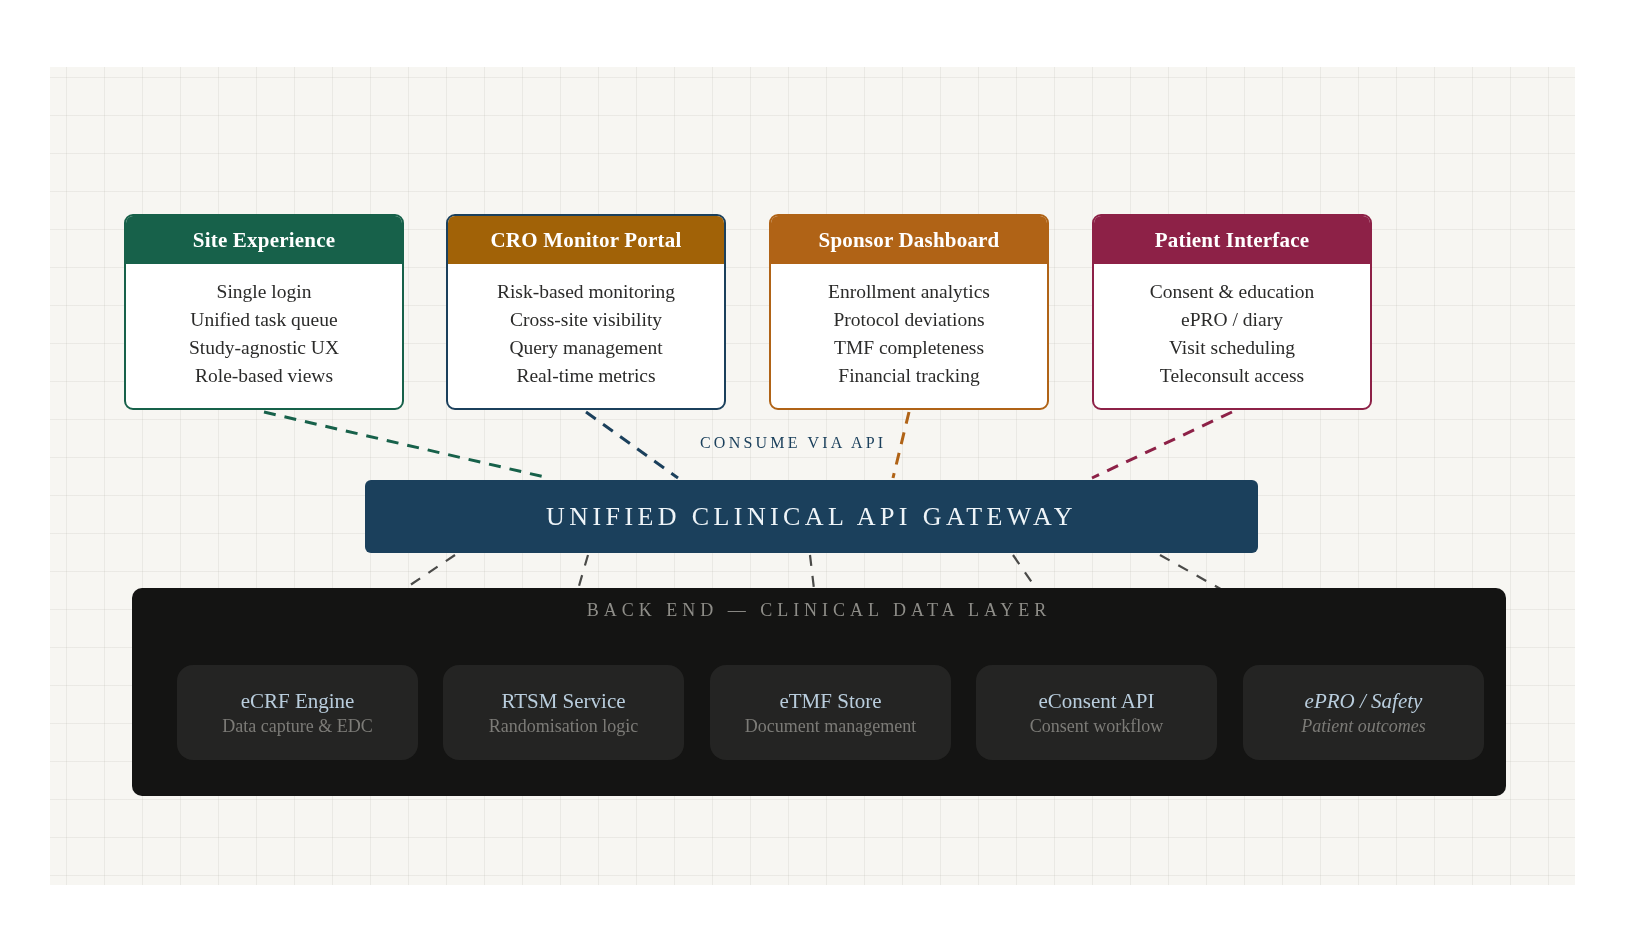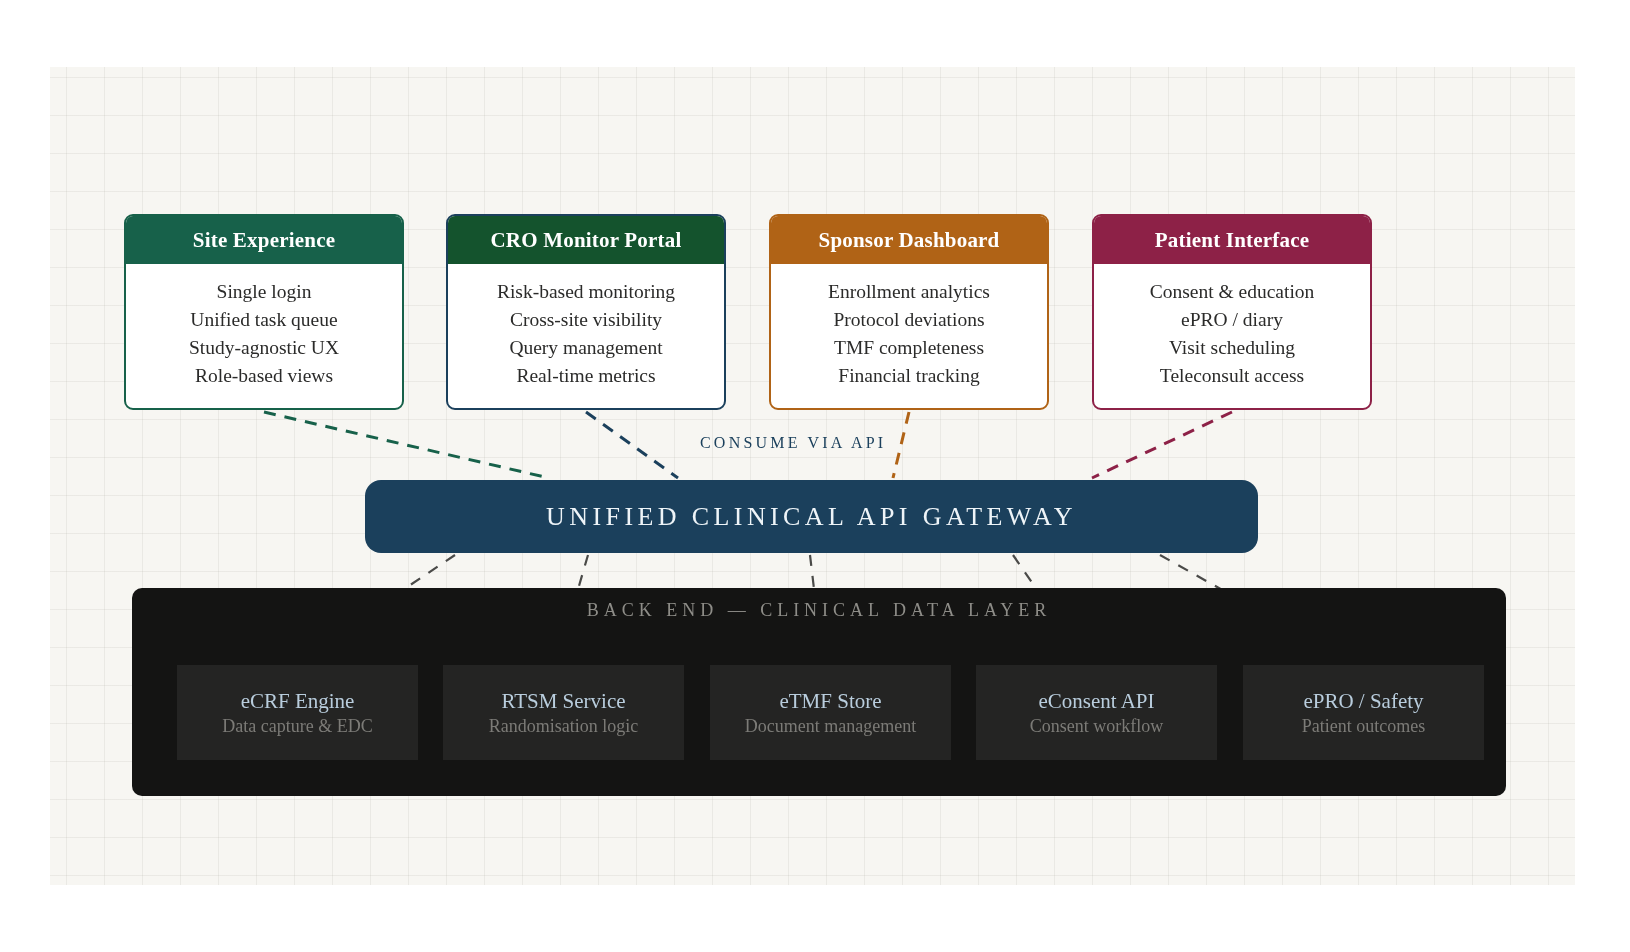--- a/index.html
+++ b/index.html
@@ -66,41 +66,41 @@
     padding: 4px 8px 10px;
   }
   .card-body span {
     font-size: 19.5px; line-height: 27px;
     color: #2b2b2a; white-space: nowrap;
   }
 
   #card-0 { left: 124px; top: 214px; border-color: #17614a; }
   #card-0 .card-head { background: #17614a; }
   #card-1 { left: 446px; top: 214px; border-color: #1b405c; }
-  #card-1 .card-head { background: #14532d; }
+  #card-1 .card-head { background: #a16207; }
   #card-2 { left: 769px; top: 214px; border-color: #b06316; }
   #card-2 .card-head { background: #b06316; }
   #card-3 { left: 1092px; top: 214px; border-color: #8d2147; }
   #card-3 .card-head { background: #8d2147; }
 
   
   #consume-label {
     position: absolute;
     left: 700px; top: 434px;
     font-size: 16px; letter-spacing: 3.2px;
     color: #1b405c; white-space: nowrap;
   }
 
   
   #gateway {
     position: absolute;
     left: 365px; top: 480px;
     width: 893px; height: 73px;
     background: #1b405c;
-    border-radius: 16px;
+    border-radius: 6px;
     display: flex; align-items: center; justify-content: center;
   }
   #gateway-label {
     color: #eef4f8;
     font-size: 26px; letter-spacing: 4.4px;
     white-space: nowrap;
   }
 
   
   #backend {
@@ -108,32 +108,32 @@
     left: 132px; top: 588px;
     width: 1374px; height: 208px;
     background: #141413;
     border-radius: 10px;
   }
   .bl-tile {
     position: absolute;
     top: 77px;
     width: 241px; height: 95px;
     background: #242423;
-    border-radius: 0;
+    border-radius: 16px;
     display: flex; flex-direction: column;
     align-items: center; justify-content: center;
     gap: 2px;
   }
   .bl-title { font-size: 21px; color: #b9cddd; white-space: nowrap; }
   .bl-sub   { font-size: 18px; color: #7c7b77; white-space: nowrap; }
   #tile-0 { left: 45px; }
   #tile-1 { left: 311px; }
   #tile-2 { left: 578px; }
   #tile-3 { left: 844px; }
-  #tile-4 { left: 1111px; }
+  #tile-4 { left: 1111px; font-style: italic; }
 </style>
 </head>
 <body>
 
 <div id="stage">
 
   <div id="canvas"></div>
 
   <svg id="wires" viewBox="0 0 1630 952">
 

